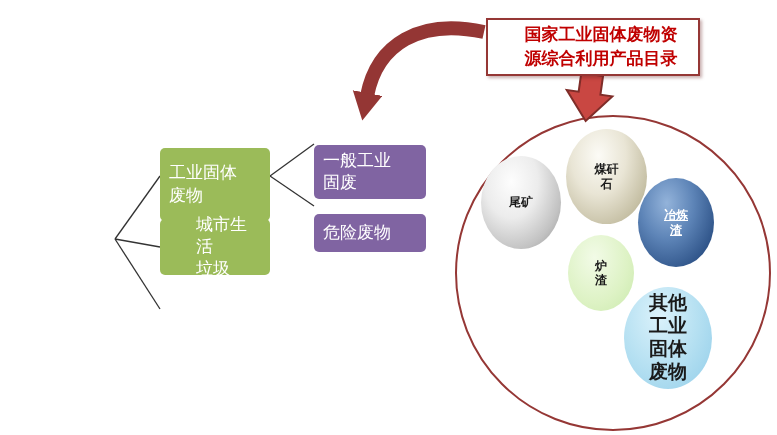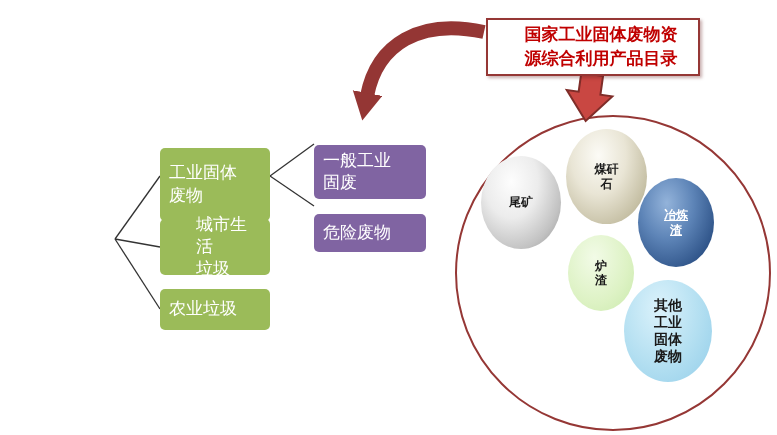--- a/index.html
+++ b/index.html
@@ -93,23 +93,23 @@
   }
   .el-green {
     left: 568px; top: 235px; width: 66px; height: 76px;
     background: radial-gradient(ellipse at 40% 30%, #f2fbe7 0%, #ddf2c4 60%, #c9e9ab 100%);
   }
   .el-pink {
     left: 495px; top: 286px; width: 81px; height: 93px;
     background: radial-gradient(ellipse at 40% 28%, #fadbda 0%, #f4b5b3 55%, #ec9b99 100%);
   }
   .el-lightblue {
-    left: 624px; top: 280px; width: 88px; height: 102px;
+    left: 624px; top: 287px; width: 88px; height: 102px;
     background: radial-gradient(ellipse at 40% 28%, #dbf2fb 0%, #b3dff1 55%, #92cde9 100%);
-    font-size: 14px;
+    font-size: 19px;
   }
 </style>
 </head>
 <body>
 
 <div class="stage">
 
   <svg class="layer-svg" viewBox="0 0 777 435" xmlns="http://www.w3.org/2000/svg">
     <defs>
       <marker id="ah" markerUnits="userSpaceOnUse" markerWidth="34" markerHeight="32" refX="3" refY="15" orient="auto">
@@ -132,21 +132,20 @@
     <g transform="rotate(8 588 97)">
       <path d="M578,74 L600,74 L600,93 L612,93 L589,121 L566,93 L578,93 Z" fill="#c94742" stroke="#7f2d29" stroke-width="2"></path>
     </g>
   </svg>
 
 
   <div class="box box-green" id="l2-box-0">工业固体
 废物</div>
   <div class="box box-green" id="l2-box-1">城市生活
 垃圾</div>
-  <div class="box box-green" id="l2-box-2">农业垃圾</div>
 
   <div class="box box-purple" id="l3-box-0">一般工业
 固废</div>
   <div class="box box-purple" id="l3-box-1">危险废物</div>
 
   <div class="catalog">国家工业固体废物资
 源综合利用产品目录</div>
 
   <div class="ellipse el-gray">尾矿</div>
   <div class="ellipse el-tan">煤矸

